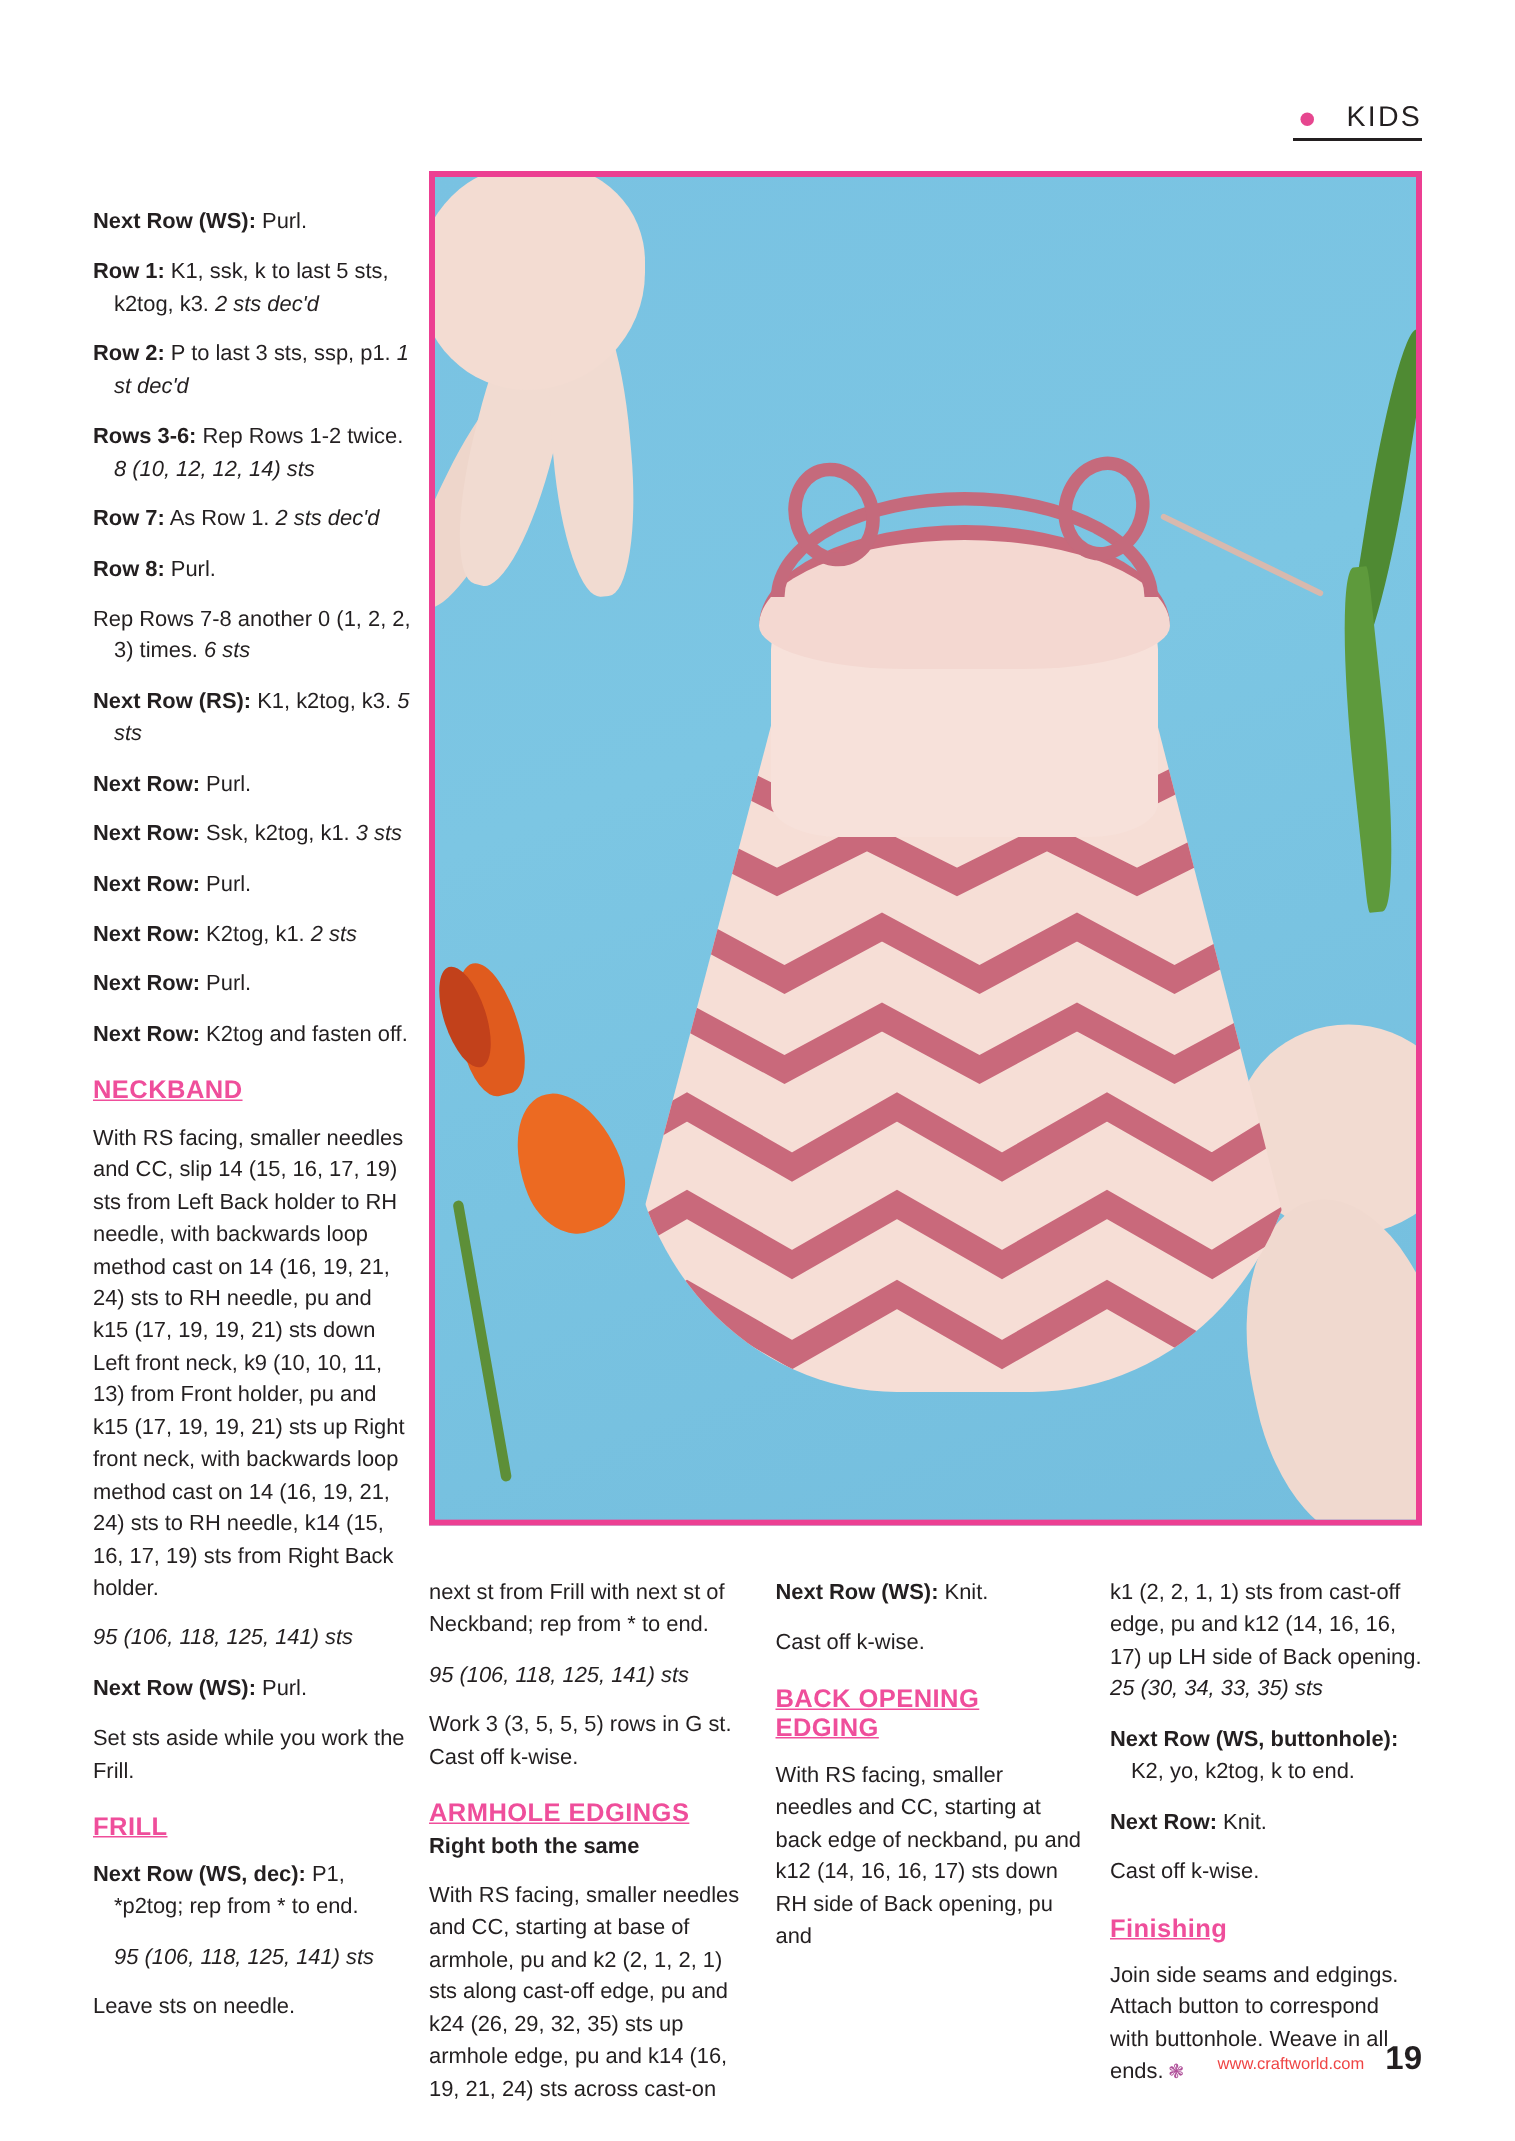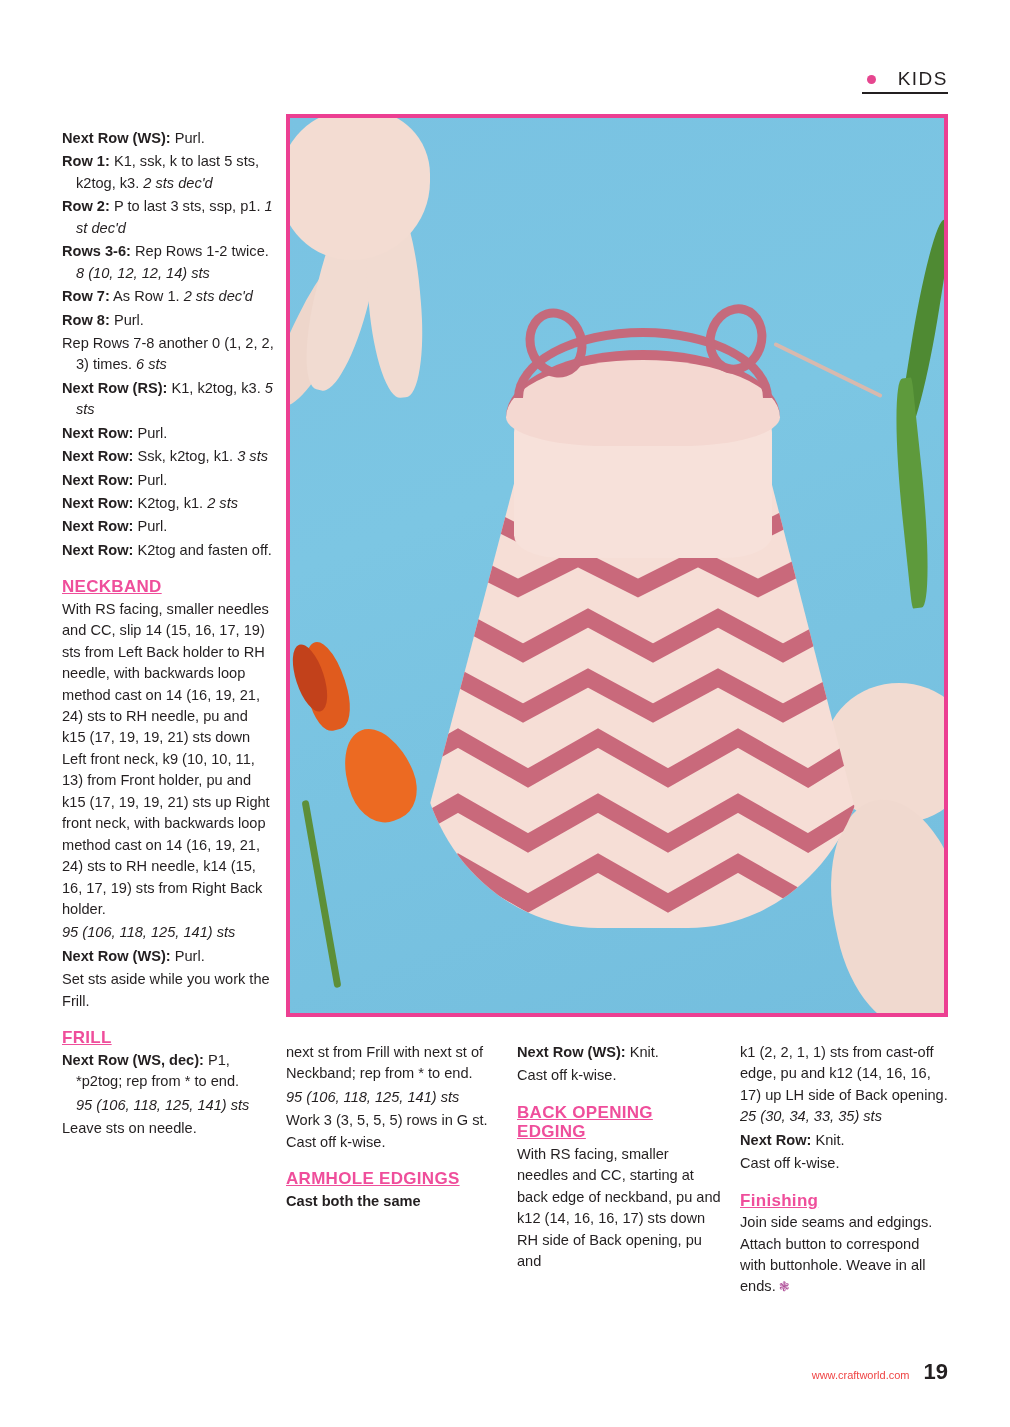--- a/index.html
+++ b/index.html
@@ -47,21 +47,21 @@
     background: #231f20;
   }
 
   
   .col {
     position: absolute;
     font-size: 14.6px;
     line-height: 1.47;
   }
   .col p {
-    margin: 2px 0 0 0;
+    margin: 12px 0 0 0;
   }
   .col-1 {
     left: 62px;
     top: 126px;
     width: 212px;
   }
   .col-2 {
     left: 286px;
     top: 1040px;
     width: 212px;
@@ -415,37 +415,41 @@
   <div class="gap"></div>
 </div>
 
 <div class="col col-2">
   <p>next st from Frill with next st of Neckband; rep from * to end.</p>
   <p class="i">95 (106, 118, 125, 141) sts</p>
   <p style="white-space: pre-line">Work 3 (3, 5, 5, 5) rows in G st.
 Cast off k-wise.</p>
 
   <h2 class="section">ARMHOLE EDGINGS</h2>
-  <h3 class="subhead">Cast both the same</h3>
+  <h3 class="subhead">Right both the same</h3>
+  <p>With RS facing, smaller needles and CC, starting at base of armhole, pu and k2 (2, 1, 2, 1) sts along cast-off edge, pu and k24 (26, 29, 32, 35) sts up armhole edge, pu and k14 (16, 19, 21, 24) sts across cast-on</p>
 </div>
 
 <div class="col col-3">
   <p>
     <span class="b">Next Row (WS):</span><span> Knit.</span>
   </p>
   <p>Cast off k-wise.</p>
 
   <h2 class="section">BACK OPENING EDGING</h2>
   <p>With RS facing, smaller needles and CC, starting at back edge of neckband, pu and k12 (14, 16, 16, 17) sts down RH side of Back opening, pu and</p>
 </div>
 
 <div class="col col-4">
   <p>
     <span>k1 (2, 2, 1, 1) sts from cast-off edge, pu and k12 (14, 16, 16, 17) up LH side of Back opening. </span><span class="i">25 (30, 34, 33, 35) sts</span>
   </p>
+  <p class="hanging">
+    <span class="b">Next Row (WS, buttonhole):</span><span> K2, yo, k2tog, k to end.</span>
+  </p>
   <p>
     <span class="b">Next Row:</span><span> Knit.</span>
   </p>
   <p>Cast off k-wise.</p>
 
   <h2 class="section" style="text-transform:none">Finishing</h2>
   <p>
     <span>Join side seams and edgings. Attach button to correspond with buttonhole. Weave in all ends.</span><span class="flower-glyph">❃</span>
   </p>
 </div>

